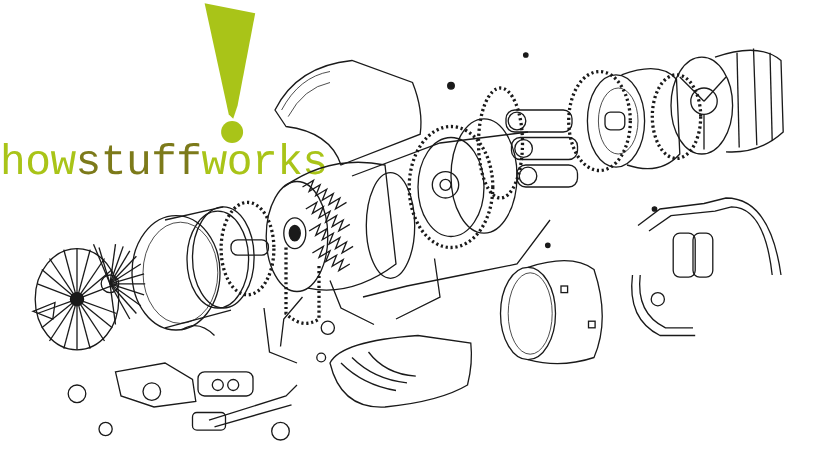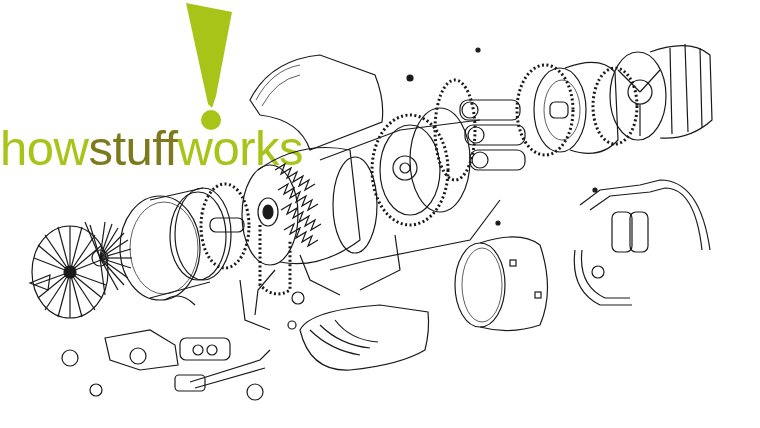--- a/index.html
+++ b/index.html
@@ -1,17 +1,17 @@
 <!DOCTYPE html>
 <html><head>
 <meta charset="utf-8">
 <style>
   html,body{margin:0;padding:0;background:#fff;}
   body{width:760px;height:428px;position:relative;overflow:hidden;font-family:"DejaVu Sans",sans-serif;}
-  .logo{position:absolute;left:0;top:128px;font-family:Liberation Sans, sans-serif;font-size:49px;letter-spacing:-0.5px;line-height:40px;white-space:nowrap;}
+  .logo{position:absolute;left:0;top:128px;font-family:Liberation Mono, monospace;font-size:39px;letter-spacing:-0.5px;line-height:40px;white-space:nowrap;}
   .logo .lime{color:#a9c418;}
   .logo .olive{color:#7c7a1a;}
   .bang{position:absolute;left:0;top:0;}
   svg.art{position:absolute;left:0;top:0;}
   .art *{fill:none;stroke:#1a1a1a;stroke-width:1.2;}
   .art .thick{stroke-width:3;stroke-dasharray:2 2.5;}
   .art .fill{fill:#1a1a1a;}
   .art .thin{stroke-width:0.7;}
 </style>
 </head>

